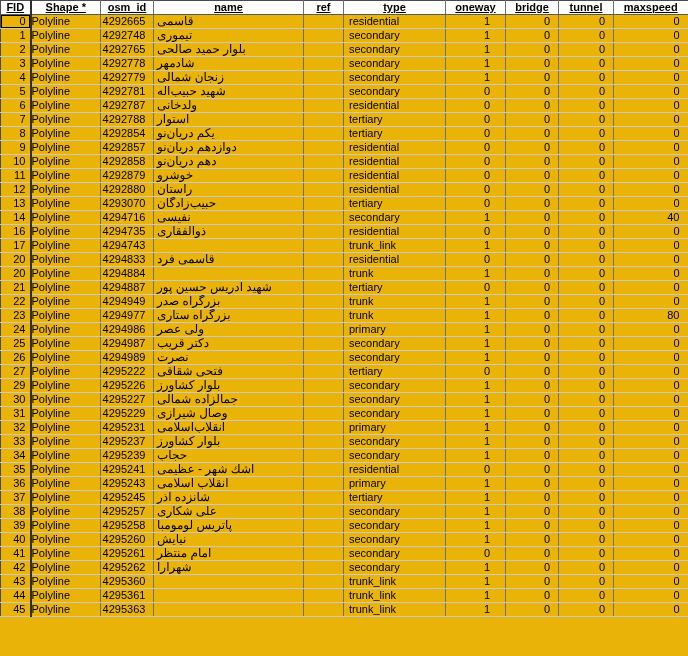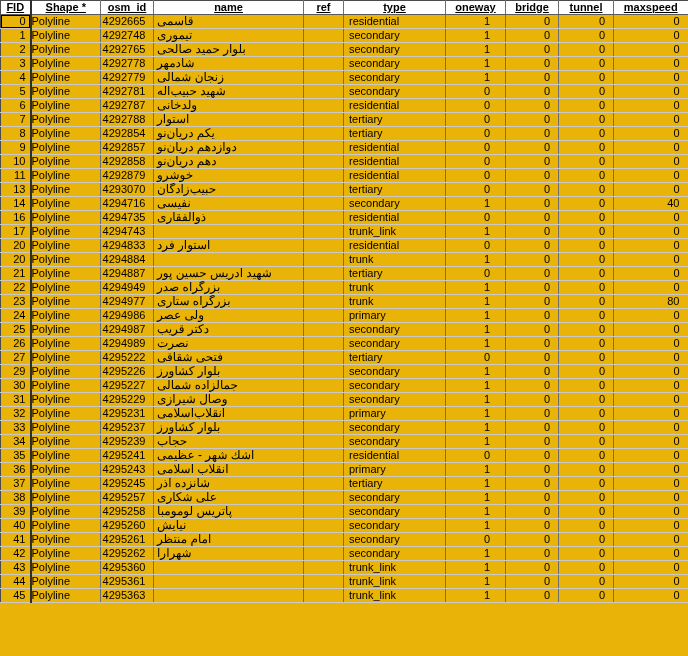--- a/index.html
+++ b/index.html
@@ -232,20 +232,32 @@
           <td class="c2">4292879</td>
           <td class="c3">خوشرو</td>
           <td class="c4"></td>
           <td class="c5">residential</td>
           <td class="c6">0</td>
           <td class="c7">0</td>
           <td class="c8">0</td>
           <td class="c9">0</td>
         </tr>
         <tr>
+          <td class="c0">12</td>
+          <td class="c1">Polyline</td>
+          <td class="c2">4292880</td>
+          <td class="c3">راستان</td>
+          <td class="c4"></td>
+          <td class="c5">residential</td>
+          <td class="c6">0</td>
+          <td class="c7">0</td>
+          <td class="c8">0</td>
+          <td class="c9">0</td>
+        </tr>
+        <tr>
           <td class="c0">13</td>
           <td class="c1">Polyline</td>
           <td class="c2">4293070</td>
           <td class="c3">حبيب‌زادگان</td>
           <td class="c4"></td>
           <td class="c5">tertiary</td>
           <td class="c6">0</td>
           <td class="c7">0</td>
           <td class="c8">0</td>
           <td class="c9">0</td>
@@ -283,21 +295,21 @@
           <td class="c5">trunk_link</td>
           <td class="c6">1</td>
           <td class="c7">0</td>
           <td class="c8">0</td>
           <td class="c9">0</td>
         </tr>
         <tr>
           <td class="c0">20</td>
           <td class="c1">Polyline</td>
           <td class="c2">4294833</td>
-          <td class="c3">استوار فرد</td>
+          <td class="c3">قاسمی فرد</td>
           <td class="c4"></td>
           <td class="c5">residential</td>
           <td class="c6">0</td>
           <td class="c7">0</td>
           <td class="c8">0</td>
           <td class="c9">0</td>
         </tr>
         <tr>
           <td class="c0">20</td>
           <td class="c1">Polyline</td>

